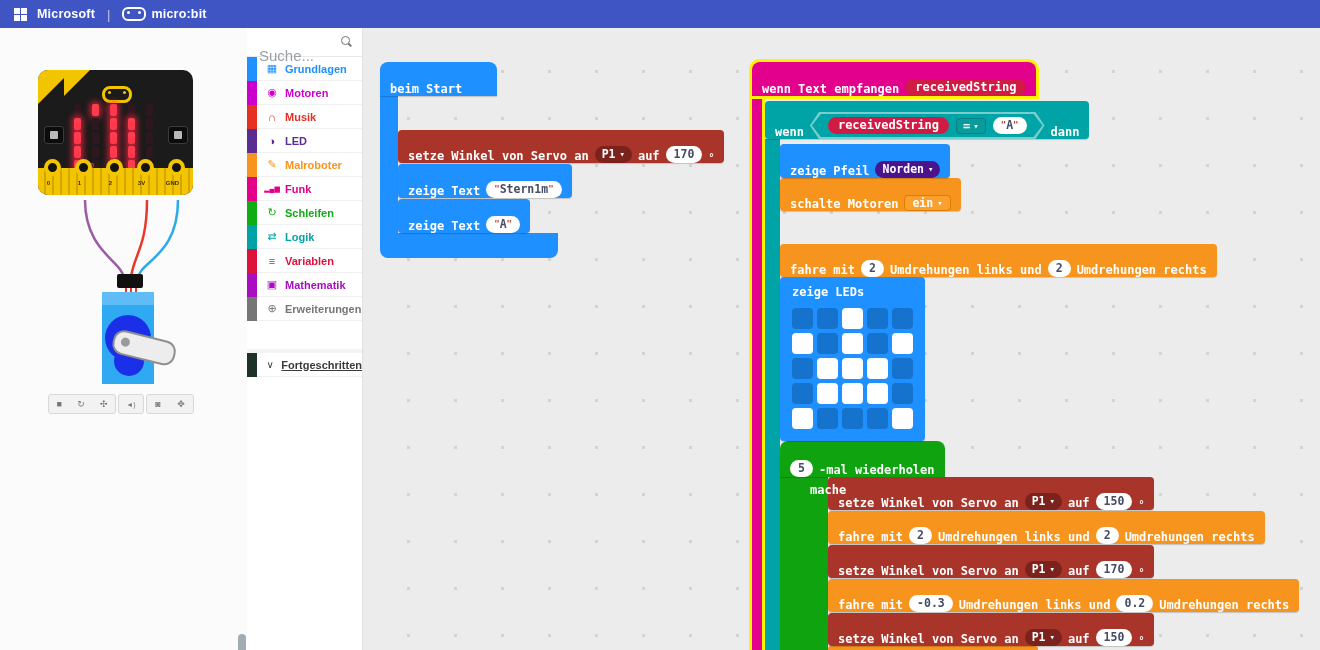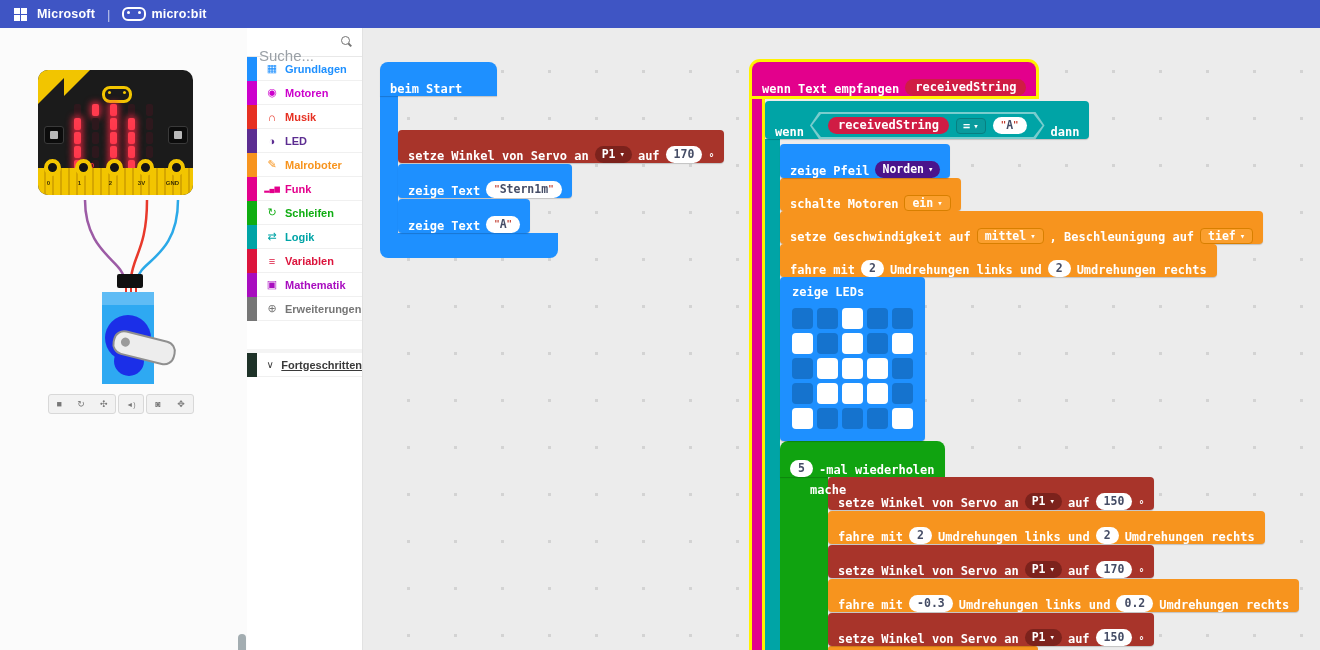--- a/index.html
+++ b/index.html
@@ -314,26 +314,20 @@
   <div class="spine c-teal" style="left:765px;top:139px;width:15px;height:511px;"></div>
 
   <div class="blk c-orange" style="left:780px;top:178px;height:33px;">
     <span>schalte Motoren</span>
     <span class="dd dd-orange">ein</span>
   </div>
   <div class="blk c-blue" style="left:780px;top:144px;height:34px;">
     <span>zeige Pfeil</span>
     <span class="dd dd-purple">Norden</span>
   </div>
-  <div class="blk c-orange" style="left:780px;top:211px;height:33px;">
-    <span>setze Geschwindigkeit auf</span>
-    <span class="dd dd-orange">mittel</span>
-    <span>, Beschleunigung auf</span>
-    <span class="dd dd-orange">tief</span>
-  </div>
   <div class="blk c-orange" style="left:780px;top:244px;height:33px;">
     <span>fahre mit</span>
     <span class="pill">2</span>
     <span>Umdrehungen links und</span>
     <span class="pill">2</span>
     <span>Umdrehungen rechts</span>
   </div>
 
   <div class="ledblk" style="left:780px;top:277px;">
     <span>zeige LEDs</span>

